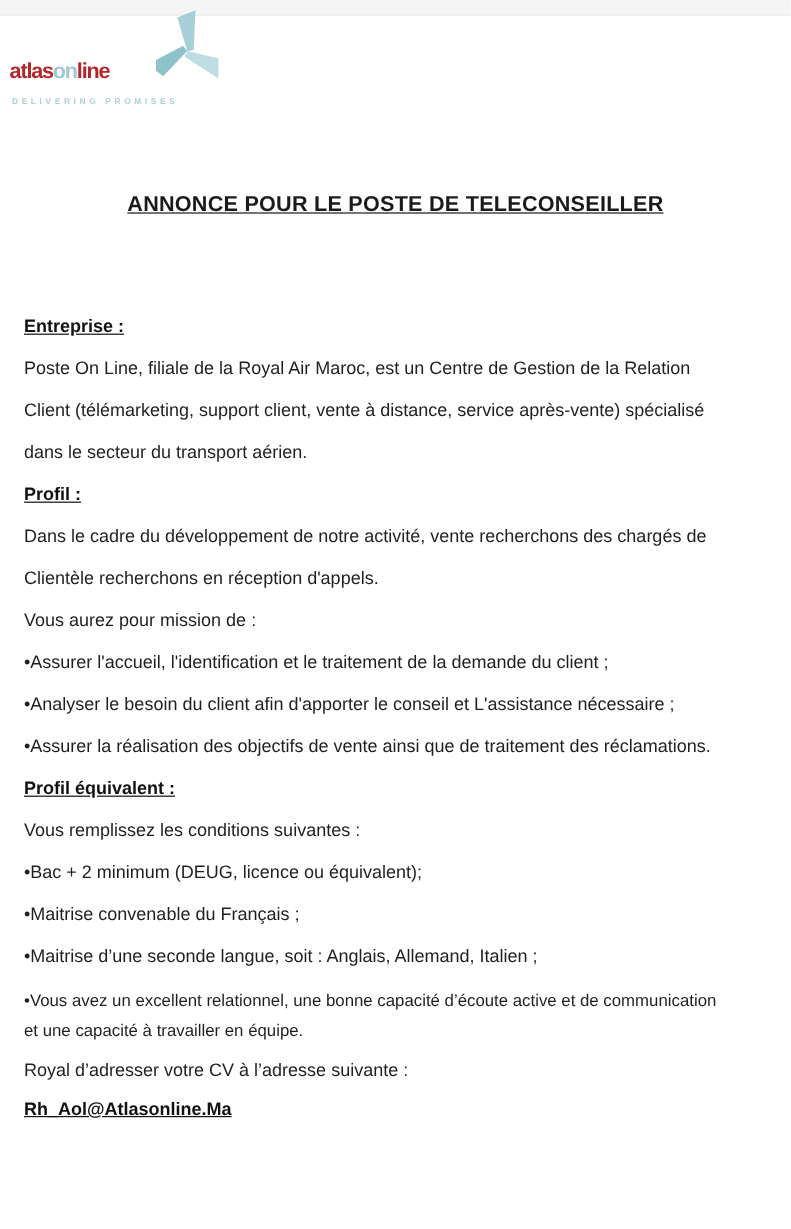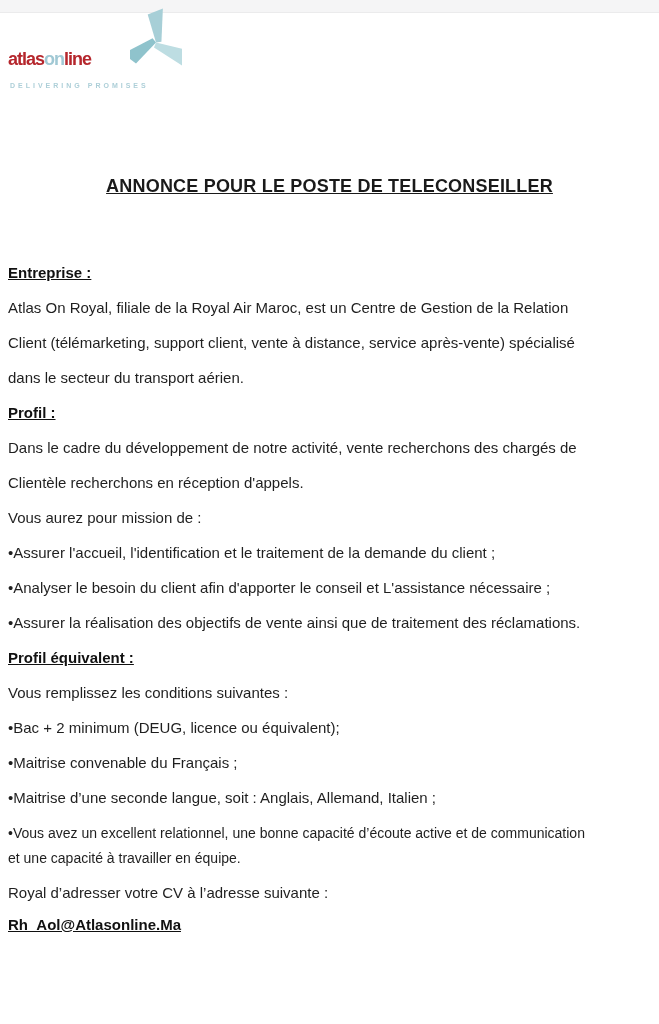--- a/index.html
+++ b/index.html
@@ -33,26 +33,26 @@
     font-size:7px; letter-spacing:3px; font-weight:bold;
     color:#adcfd8; white-space:nowrap;
   }
   .logo-icon { position:absolute; left:122px; top:-12px; width:52px; height:74px; }
 
   
   .doc-title {
     position:absolute; left:0; top:160px; width:659px;
     text-align:center; font-size:18px; font-weight:bold;
     color:#1a1a1a; text-decoration:underline;
-    letter-spacing:0.2px; white-space:nowrap;margin-top:16px;
+    letter-spacing:0.2px; white-space:nowrap;
   }
 
   
   .doc {
-    position:absolute; left:8px; top:255px; right:10px;
+    position:absolute; left:20px; top:255px; right:10px;
     font-size:15px; color:#1f1f1f;
   }
   .docline {
     line-height:35px; white-space:nowrap;
   }
   .heading {
     font-weight:bold; text-decoration:underline; color:#111111;
   }
   .bullet::before { content:"\2022 "; }
   .bullet-tight { line-height:25px; font-size:14px; }
@@ -90,21 +90,21 @@
       <span class="logo-red">atlas</span><span class="logo-blue">on</span><span class="logo-red">line</span>
     </div>
     <div class="logo-tagline">DELIVERING PROMISES</div>
   </div>
 
   <div class="doc-title">ANNONCE POUR LE POSTE DE TELECONSEILLER</div>
 
   <div class="doc">
 
     <div class="docline"><span class="heading">Entreprise :</span></div>
-    <div class="docline">Atlas On Royal, filiale de la Royal Air Maroc, est un Centre de Gestion de la Relation</div>
+    <div class="docline">Poste On Line, filiale de la Royal Air Maroc, est un Centre de Gestion de la Relation</div>
     <div class="docline">Client (télémarketing, support client, vente à distance, service après-vente) spécialisé</div>
     <div class="docline">dans le secteur du transport aérien.</div>
 
     <div class="docline"><span class="heading">Profil :</span></div>
     <div class="docline">Dans le cadre du développement de notre activité, vente recherchons des chargés de</div>
     <div class="docline">Clientèle recherchons en réception d'appels.</div>
     <div class="docline">Vous aurez pour mission de :</div>
 
     <div class="docline bullet">Assurer l'accueil, l'identification et le traitement de la demande du client ;</div>
     <div class="docline bullet">Analyser le besoin du client afin d'apporter le conseil et L'assistance nécessaire ;</div>

